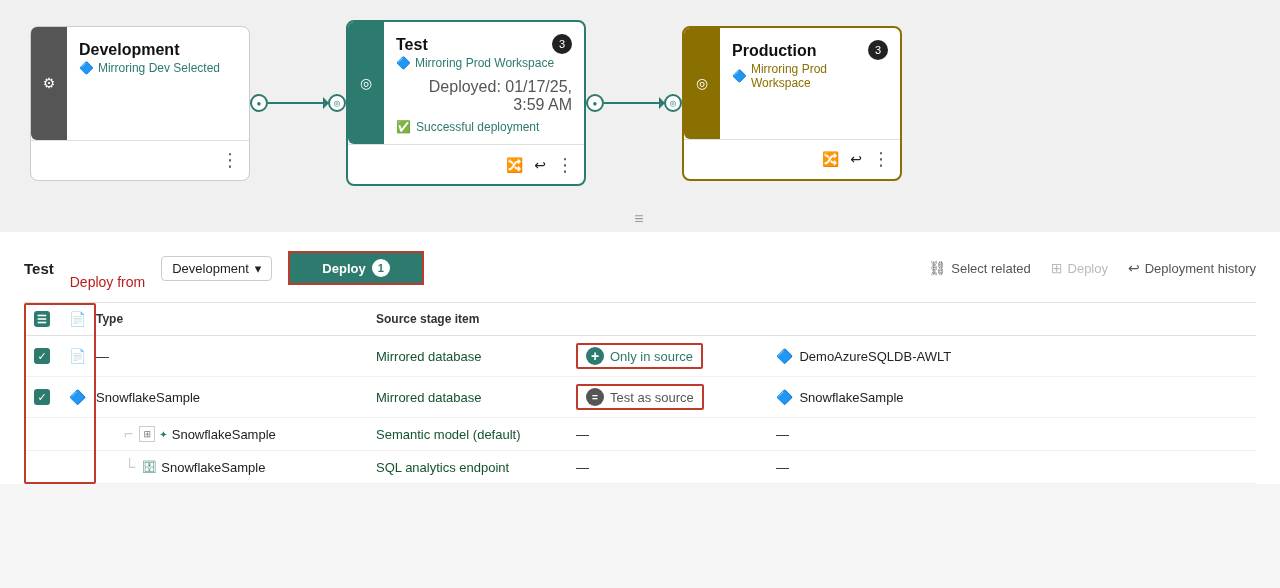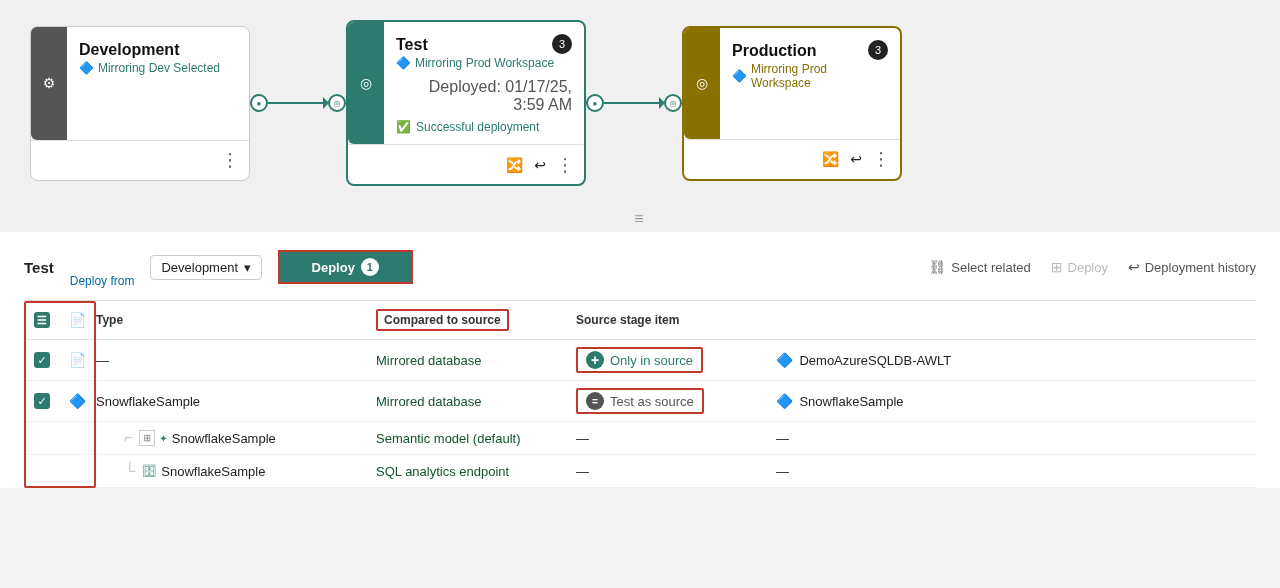--- a/index.html
+++ b/index.html
@@ -108,21 +108,21 @@
     }
 
     .toolbar {
       display: flex;
       align-items: center;
       gap: 16px;
       padding-bottom: 12px;
       border-bottom: 1px solid #e0e0e0;
     }
     .toolbar-title { font-size: 15px; font-weight: 600; }
-    .toolbar-label { font-size: 12px; color: #0369a1; margin-top: 28px; }
+    .toolbar-label { font-size: 14px; color: #b91c1c; margin-top: 28px; }
 
     .deploy-from-select {
       display: flex; align-items: center;
       border: 1px solid #ccc;
       border-radius: 4px;
       padding: 4px 10px;
       background: #fff;
       cursor: pointer;
       gap: 6px;
       font-size: 13px;
@@ -333,25 +333,20 @@
     <div style="position:absolute; left:0; top:0; width:72px; height:100%; border: 2px solid #c0392b; border-radius:2px; pointer-events:none; z-index:5;"></div>
 
     <div class="table-header-row">
       <div class="col-checkbox">
         <div class="check-green">☰</div>
       </div>
       <div class="col-icon">
         <span style="font-size:14px; color:#777;">📄</span>
       </div>
       <div>Type</div>
-      <div style="position:relative;">
-        <div style="border: 2px solid #c0392b; padding: 2px 6px; display:inline-block; border-radius:2px;">
-          <span>Compared to source</span>
-        </div>
-      </div>
       <div>Source stage item</div>
     </div>
 
     <div class="table-row">
       <div class="col-checkbox">
         <div class="check-green">✓</div>
       </div>
       <div class="col-icon">
         <span style="color:#777; font-size:14px;">📄</span>
       </div>

